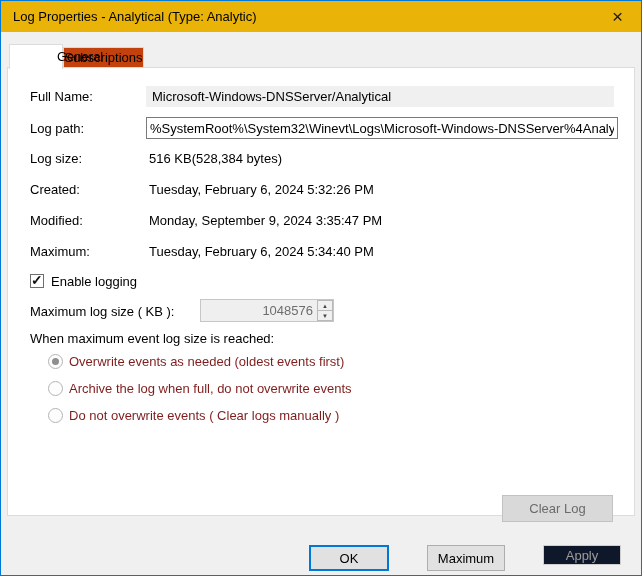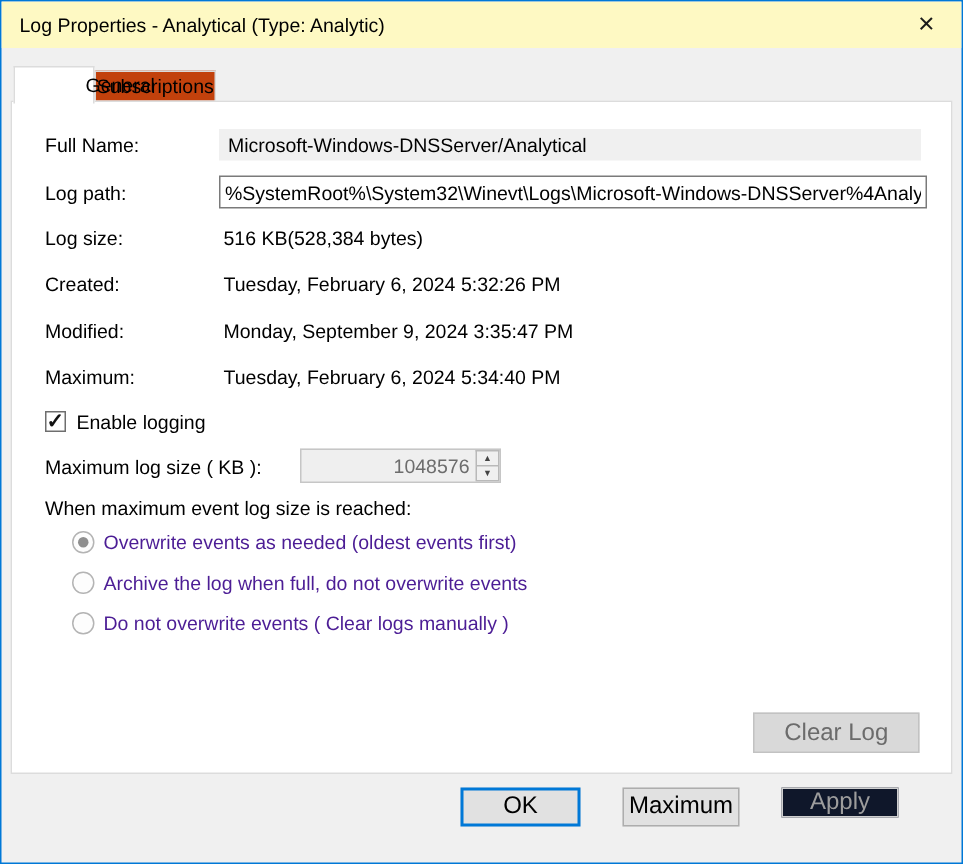--- a/index.html
+++ b/index.html
@@ -3,21 +3,21 @@
 <meta charset="utf-8">
 <style>
   html,body { margin:0; padding:0; background:#ffffff; }
   * { box-sizing:border-box; }
   .dialog {
     position:relative; width:642px; height:576px;
     border:1px solid #0078d7; background:#f0f0f0;
     font-family:"Liberation Sans", sans-serif; font-size:13px; color:#000;
     overflow:hidden;
   }
-  .titlebar { position:absolute; top:0; left:0; right:0; height:31px; background:#fef9c3; }
+  .titlebar { position:absolute; top:0; left:0; right:0; height:31px; background:#eab308; }
   .title { position:absolute; left:12px; top:8px; white-space:nowrap; }
   .close { position:absolute; right:1px; top:0; width:45px; height:30px;
            display:flex; align-items:center; justify-content:center; cursor:default; }
   .close span { font-size:19px; font-weight:300; color:#1a1a1a; line-height:1; }
 
   .tab { position:absolute; text-align:center; cursor:default; }
   .tab-active { left:8px; top:43px; width:54px; height:25px; background:#fff;
                 border:1px solid #dcdcdc; border-bottom:none; line-height:24px; z-index:3;padding-left:47px; }
   .tab-inactive { left:62px; top:46px; width:81px; height:21px; background:#c2410c;
                   border:1px solid #d9d9d9; border-bottom:none; line-height:20px; z-index:1; }
@@ -48,28 +48,28 @@
   .spin-btn { flex:1; display:flex; align-items:center; justify-content:center;
               background:#f0f0f0; border:1px solid #b9b9b9; font-size:6px; color:#444;
               line-height:1; }
   .spin-btn.up { border-bottom:none; }
 
   .radio-row { position:absolute; left:40px; height:16px; }
   .radio { position:absolute; left:0; top:0; width:15px; height:15px; border-radius:50%;
            border:1px solid #b4b4b4; background:#fdfdfd; }
   .radio .dot { position:absolute; left:3px; top:3px; width:7px; height:7px;
                 border-radius:50%; background:#8f8f8f; }
-  .radio-label { position:absolute; left:21px; top:0px; white-space:nowrap; color:#4c1d95; }
+  .radio-label { position:absolute; left:21px; top:0px; white-space:nowrap; color:#7f1d1d; }
 
   .btn { display:flex; align-items:center; justify-content:center; cursor:default;
-         font-family:"Liberation Sans", sans-serif; font-size:16px; }
+         font-family:"Liberation Sans", sans-serif; font-size:13px;margin-top:20px; }
   .btn-clearlog { position:absolute; left:494px; top:407px; width:111px; height:27px;
                   background:#d9d9d9; border:1px solid #c2c2c2; color:#6b6b6b; }
-  .footer { position:absolute; left:0; top:524px; width:100%; padding-right:42px;
-            display:flex; justify-content:flex-end; gap:28px; }
+  .footer { position:absolute; left:0; top:524px; width:100%; padding-right:20px;
+            display:flex; justify-content:flex-end; gap:38px; }
   .btn-ok { width:80px; height:26px; background:#e1e1e1; border:2px solid #0078d7; color:#000; }
   .btn-cancel { width:78px; height:26px; background:#e1e1e1; border:1px solid #adadad; color:#000; }
   .btn-apply { width:78px; height:20px; background:#0f172a; border:1px solid #cfcfcf; color:#9d9d9d; }
 </style>
 </head>
 <body>
 
 <div class="dialog">
 
   <div class="titlebar">

